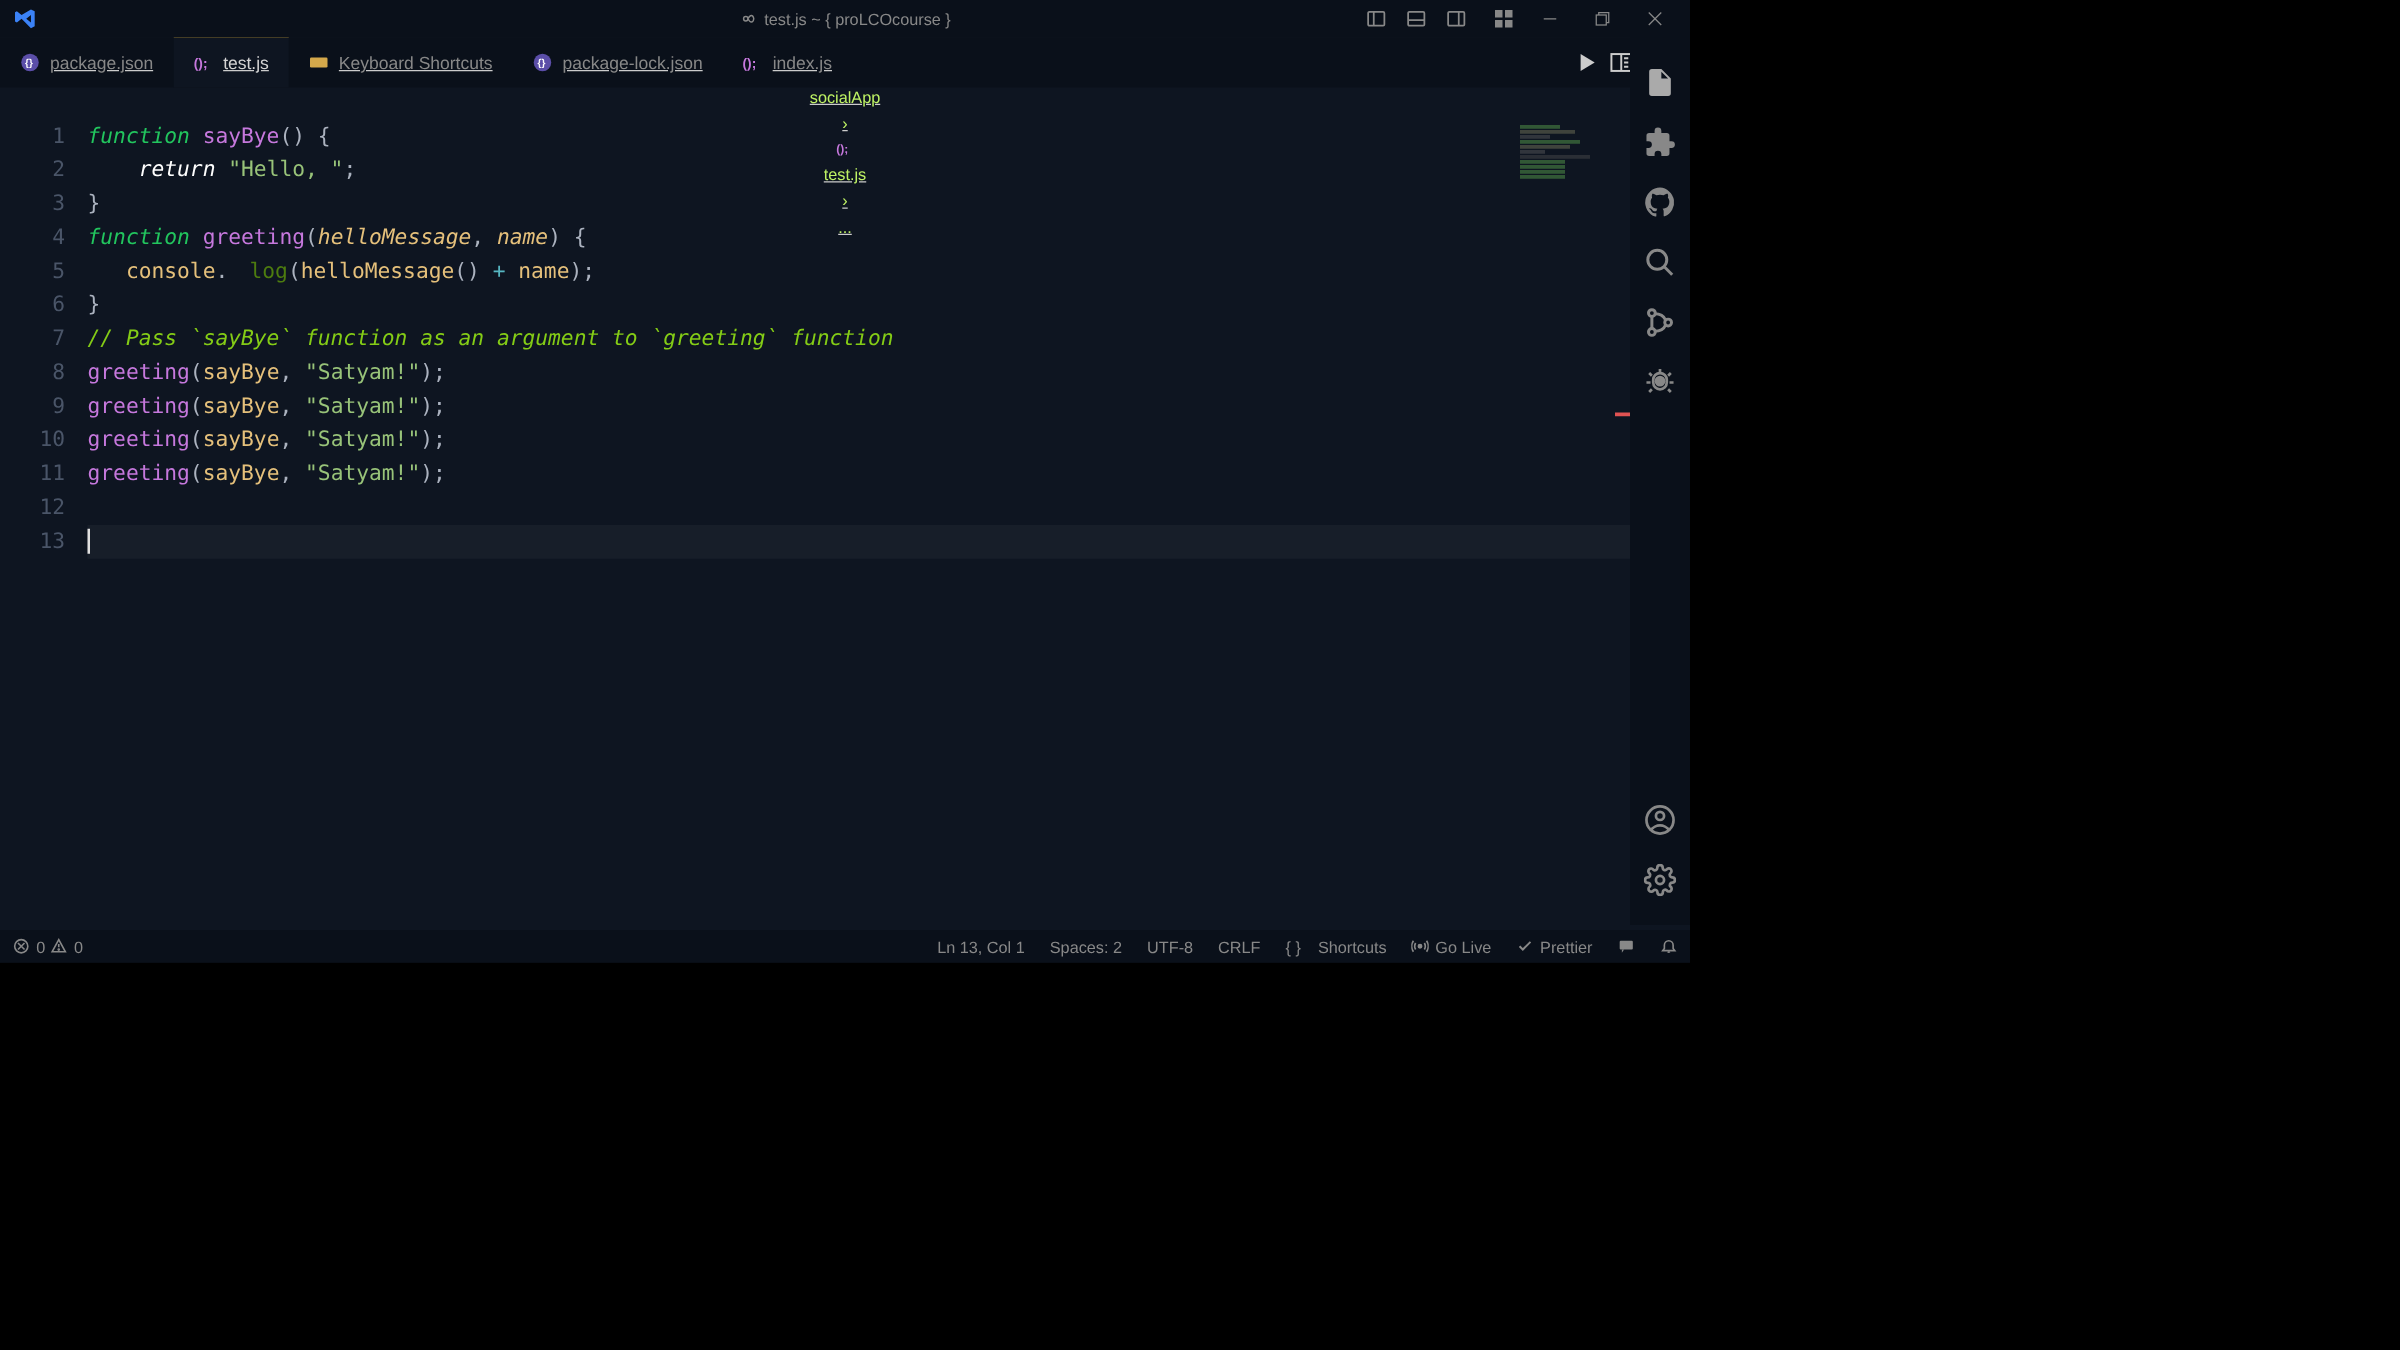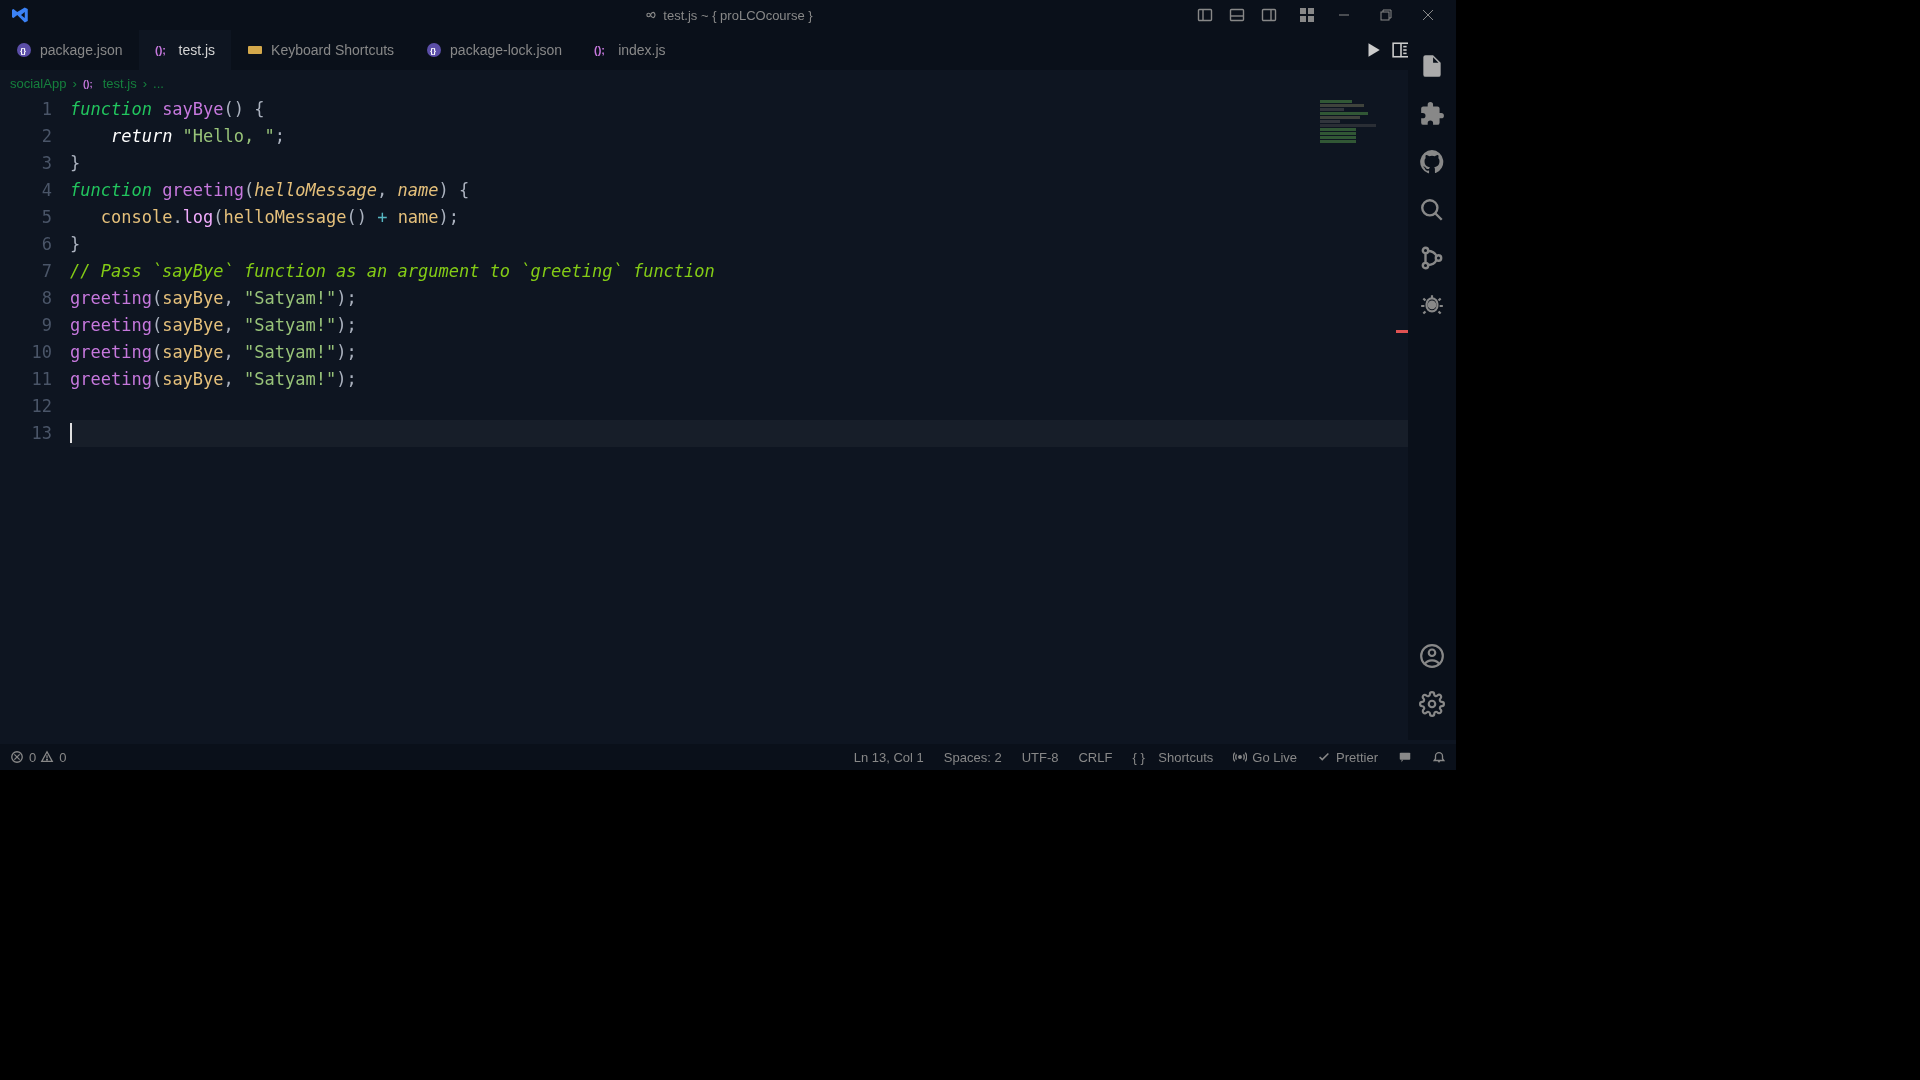--- a/index.html
+++ b/index.html
@@ -4,23 +4,24 @@
 <style>
 * { margin: 0; padding: 0; box-sizing: border-box; }
 body {
   width: 1920px; height: 1080px;
   background: #000;
   font-family: 'Segoe UI', sans-serif;
   color: #ccc;
   overflow: hidden;
 }
 .vscode {
-  width: 1456px; height: 770px;
+  width: 1352px; height: 770px;
   background: #0e1521;
   position: relative;
+  text-decoration: underline;
 }
 
 
 .titlebar {
   height: 30px;
   background: #0a101a;
   display: flex;
   align-items: center;
   padding: 0 8px;
   position: relative;
@@ -73,22 +74,23 @@
   padding-right: 10px;
 }
 .tabaction { color: #aaa; display: flex; align-items: center; }
 
 
 .breadcrumb {
   height: 26px;
   display: flex; align-items: center;
   padding: 0 10px;
   font-size: 13px;
-  color: #15803d;
+  color: #bef264;
   gap: 6px;
+  flex-direction: column;
 }
 .breadcrumb .js-icon { display:inline-flex; }
 
 
 .activitybar {
   position: absolute;
   right: 0; top: 30px; bottom: 30px;
   width: 48px;
   background: #0a101a;
   display: flex; flex-direction: column;
@@ -142,21 +144,21 @@
 }
 
 
 .kw-func { color: #22c55e; font-style: italic; }
 .kw-return { color: #ffffff; font-style: italic; }
 .fn-name { color: #c678dd; }
 .param { color: #e5c07b; font-style: italic; }
 .punc { color: #abb2bf; }
 .str { color: #98c379; }
 .obj { color: #e5c07b; }
-.method { color: #f0abfc; }
+.method { color: #4d7c0f; margin-left: 17px; }
 .op { color: #56b6c2; }
 .comment { color: #84cc16; font-style: italic; }
 .call { color: #c678dd; }
 
 
 .statusbar {
   position: absolute;
   left: 0; right: 0; bottom: 0;
   height: 26px;
   background: #0a101a;

